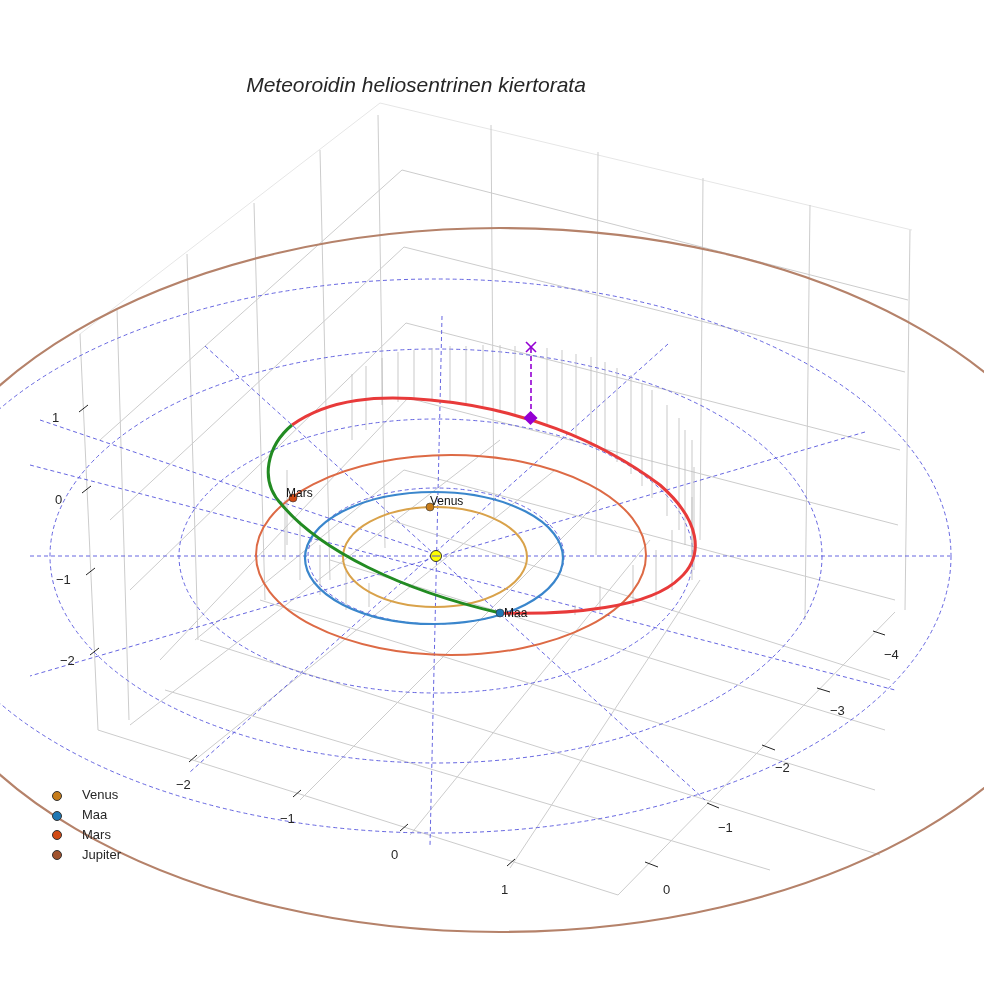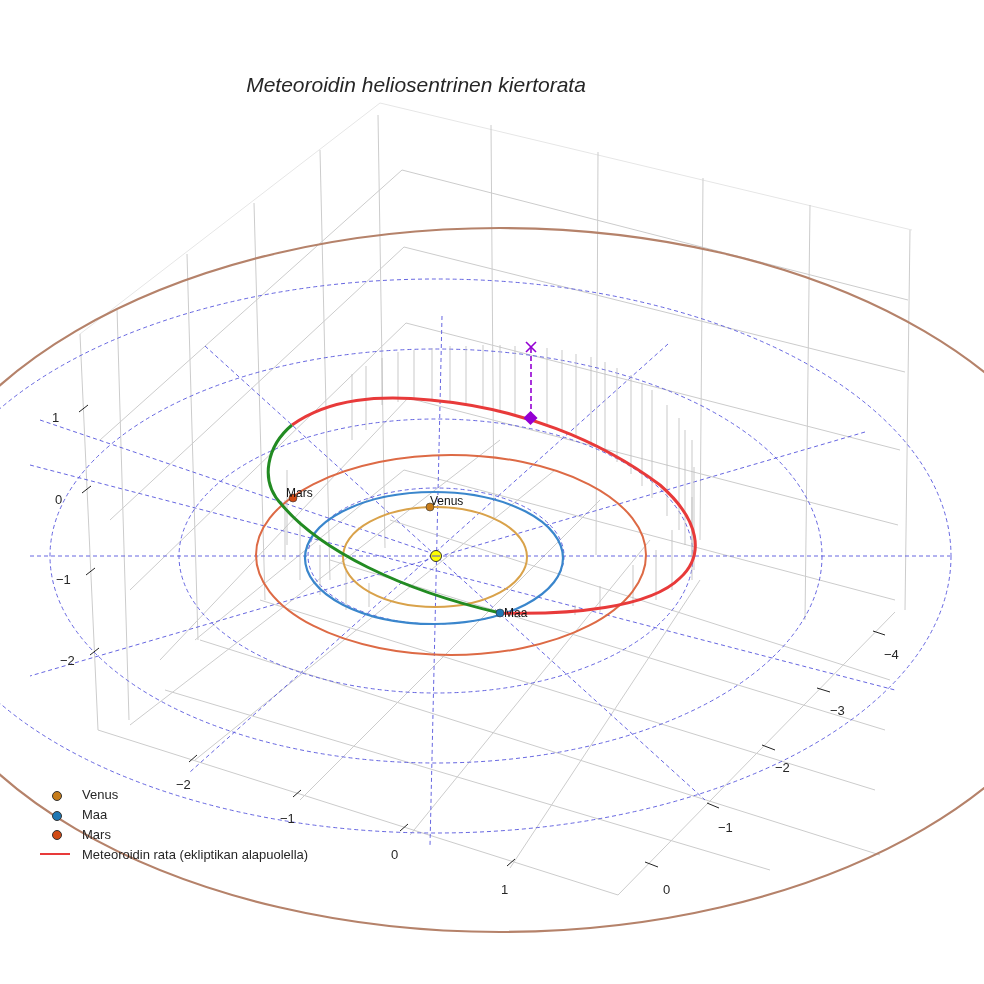--- a/index.html
+++ b/index.html
@@ -195,17 +195,17 @@
     <span>Maa</span>
   </div>
   <div class="leg-row">
     <div class="leg-sym">
         <div class="leg-dot" style="background:#d14a14"></div>
       </div>
     <span>Mars</span>
   </div>
   <div class="leg-row">
     <div class="leg-sym">
-        <div class="leg-line" style="background:#e83a3a"></div>
-      </div>
-    <span>Meteoroidin rata (ekliptikan alapuolella)</span>
+        <div class="leg-dot" style="background:#a0522d"></div>
+      </div>
+    <span>Jupiter</span>
   </div>
 </div>
 
 </body></html>

